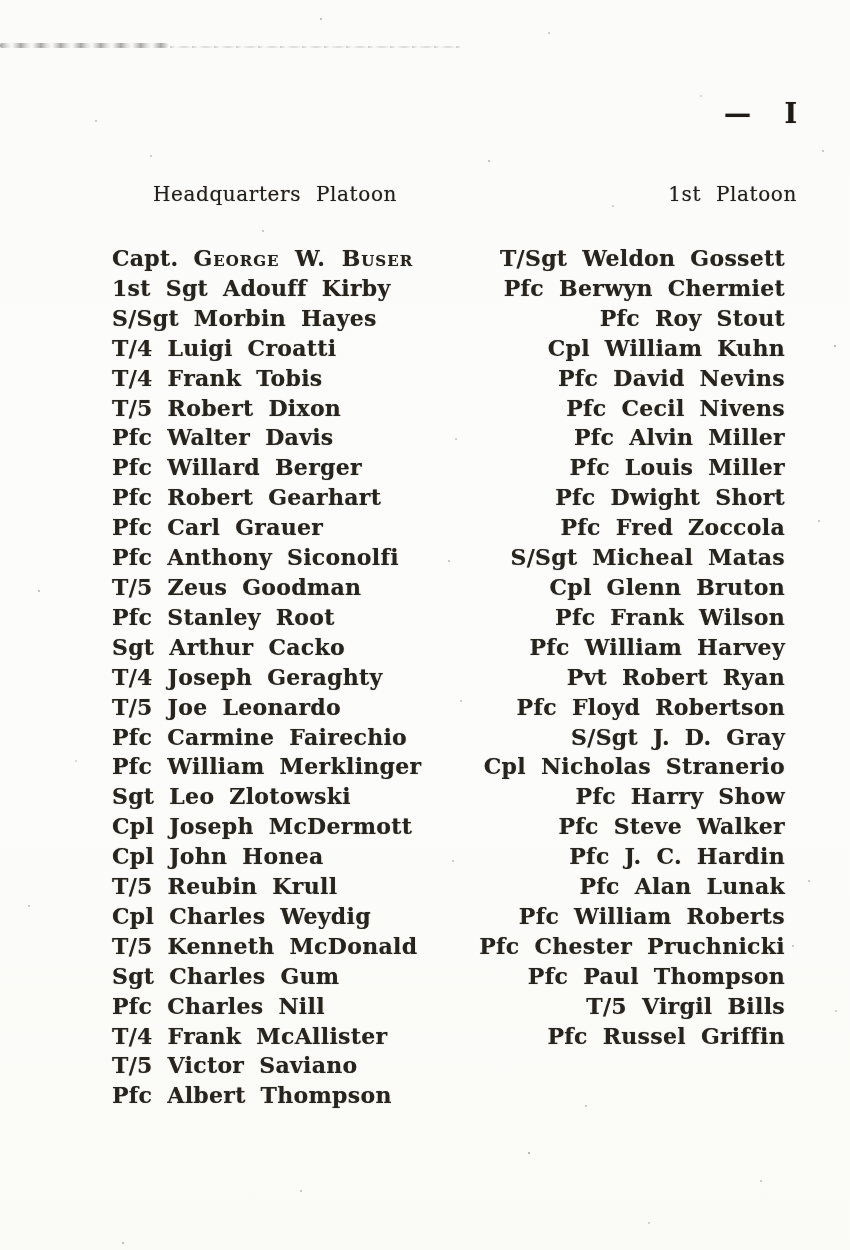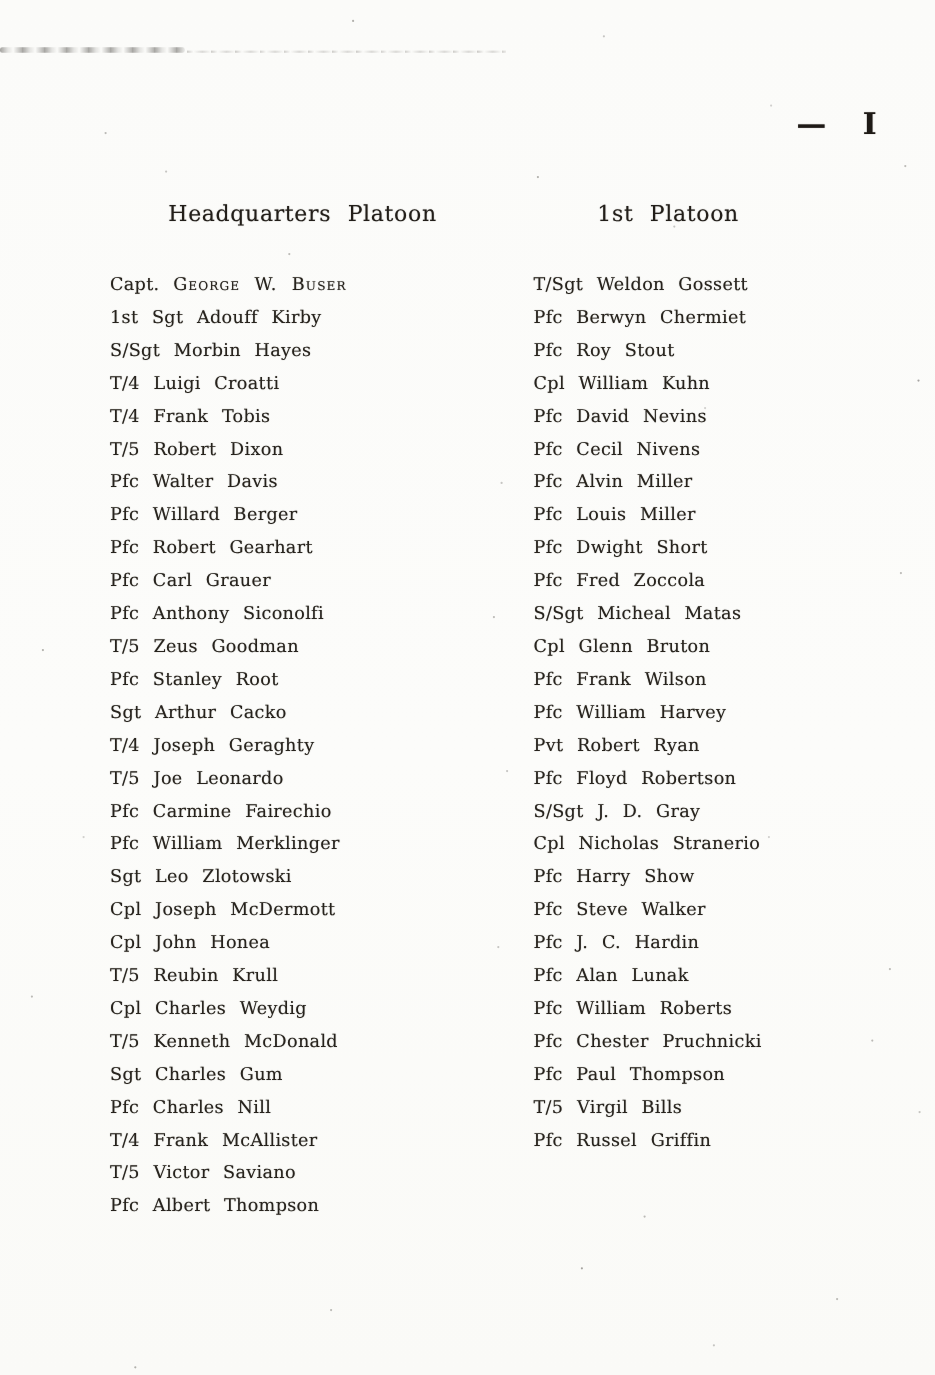--- a/index.html
+++ b/index.html
@@ -92,39 +92,39 @@
     font-weight: bold;
     letter-spacing: 12px;
     color: #1e1a16;
     text-shadow: 0 0 1px rgba(30,26,22,0.45);
   }
   .col {
     position: absolute;
     top: 182px;
   }
   .col-left  { left: 100px; width: 360px; }
-  .col-right { left: 485px; width: 340px; }
+  .col-right { left: 457px; width: 340px; text-align: right; }
   .col-title {
     margin: 0 0 38px 0;
     font-size: 20px;
     font-weight: normal;
     letter-spacing: 0.6px;
     word-spacing: 8px;
     color: #221e19;
     text-shadow: 0 0 1px rgba(34,30,25,0.5);
     white-space: nowrap;
   }
   .col-left  .col-title { margin-left: 53px; }
   .col-right .col-title { margin-left: 58px; }
   ul.roster {
     list-style: none;
-    margin: 0;
+    margin: 12px;
     padding: 0;
-    font-size: 16px;
-    font-weight: normal;
+    font-size: 22px;
+    font-weight: bold;
     line-height: 29.9px;
     letter-spacing: 0.3px;
     word-spacing: 7px;
     color: #27231d;
     text-shadow: 0 0 1px rgba(34,30,25,0.45);
   }
   ul.roster li { white-space: nowrap; }
   .smallcaps {
     font-variant: small-caps;
     letter-spacing: 1px;

